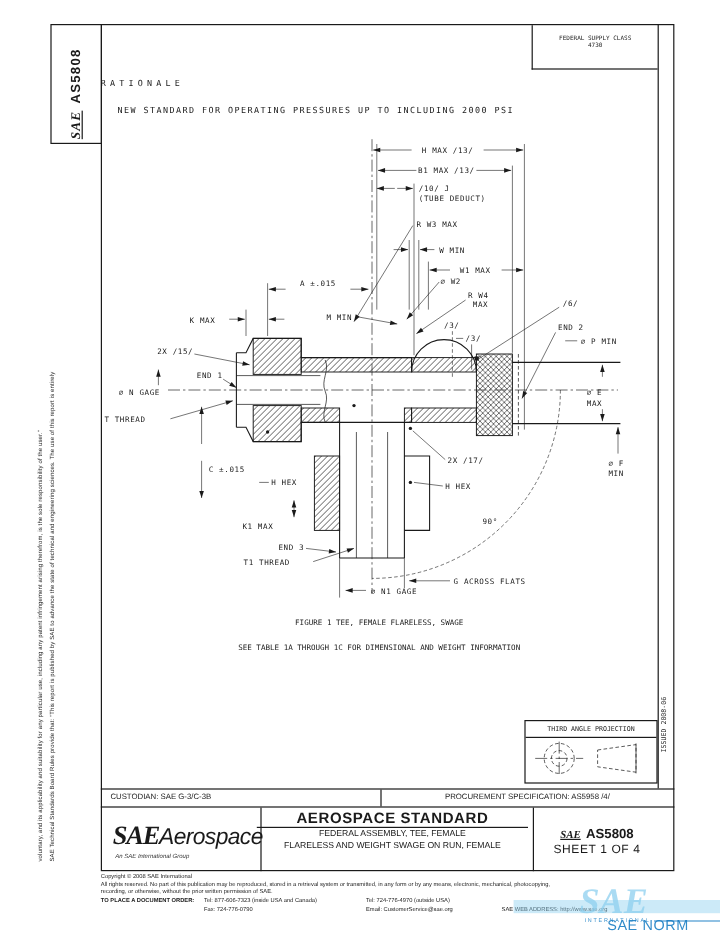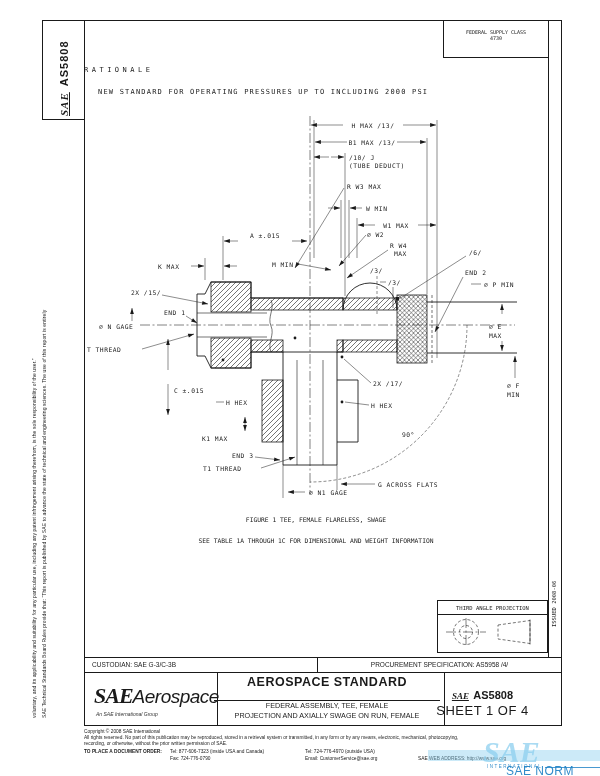--- a/index.html
+++ b/index.html
@@ -32,21 +32,21 @@
   
   .cell{position:absolute;box-sizing:border-box;}
   .small{font-size:6.5px;}
   .aerostd{font-size:12.5px;font-weight:bold;letter-spacing:.5px;text-align:center;}
   .titleline{font-size:7.2px;text-align:center;line-height:10px;}
   .saelogo{font-weight:bold;font-style:italic;font-size:22px;font-family:"Liberation Serif",serif;letter-spacing:-1px;}
   .aero{font-size:19px;font-style:italic;letter-spacing:-.5px;}
   .tagline{font-size:5px;font-style:italic;color:#333;}
   .docnum{font-size:11px;font-weight:bold;}
   .docsae{font-weight:bold;font-style:italic;font-size:9px;text-decoration:underline;font-family:"Liberation Serif",serif;}
-  .sheet{font-size:13px;letter-spacing:.5px;text-align:center;}
+  .sheet{font-size:10px;letter-spacing:.5px;text-align:center;}
   
   .foot{font-size:4.8px;color:#222;}
   .footb{font-weight:bold;}
   
   .wm-sae{position:absolute;font-weight:bold;font-style:italic;font-size:30px;font-family:"Liberation Serif",serif;opacity:.75;}
   .wm-name{position:absolute;font-weight:normal;font-size:12px;letter-spacing:.5px;opacity:.9;margin-top:20px;}
   .wm-intl{position:absolute;font-size:4.5px;letter-spacing:1.5px;opacity:.9;}
   .wm-strip{position:absolute;opacity:.45;}
 </style>
 </head>
@@ -264,26 +264,26 @@
   <div class="cell" style="left:84px;top:673px;width:478px;height:53px;">
 
     <div class="cell" style="left:0;top:0;width:134px;height:53px;border-right:1.5px solid #1a1a1a;">
       <div class="abs" style="left:10px;top:10px;">
         <span class="saelogo">SAE</span><span class="aero">Aerospace</span>
       </div>
       <div class="abs tagline" style="left:12px;top:38px;">An SAE International Group</div>
     </div>
 
     <div class="cell" style="left:126px;top:0;width:235px;height:53px;border-right:1.5px solid #1a1a1a;">
-      <div class="aerostd" style="border-bottom:1px solid #1a1a1a;padding:2px 0 11px;margin:0 4px;">AEROSPACE STANDARD</div>
+      <div class="aerostd" style="border-bottom:1px solid #1a1a1a;padding:2px 0 0;margin:0 4px;">AEROSPACE STANDARD</div>
       <div class="titleline">FEDERAL ASSEMBLY, TEE, FEMALE</div>
-      <div class="titleline">PROJECTION AND AXIALLY SWAGE ON RUN, FEMALE</div>
+      <div class="titleline">FLARELESS AND WEIGHT SWAGE ON RUN, FEMALE</div>
     </div>
 
-    <div class="cell" style="left:340px;top:0;width:117px;height:53px;text-align:center;">
+    <div class="cell" style="left:355px;top:0;width:117px;height:53px;text-align:center;">
       <div style="margin-top:12px;">
         <span class="docsae">SAE</span>
         <span class="docnum">AS5808</span>
       </div>
       <div class="sheet">SHEET 1 OF 4</div>
     </div>
   </div>
 
   <div class="abs foot" style="left:84px;top:729px;">Copyright © 2008 SAE International</div>
   <div class="abs foot" style="left:84px;top:735px;width:470px;">All rights reserved. No part of this publication may be reproduced, stored in a retrieval system or transmitted, in any form or by any means, electronic, mechanical, photocopying,</div>

